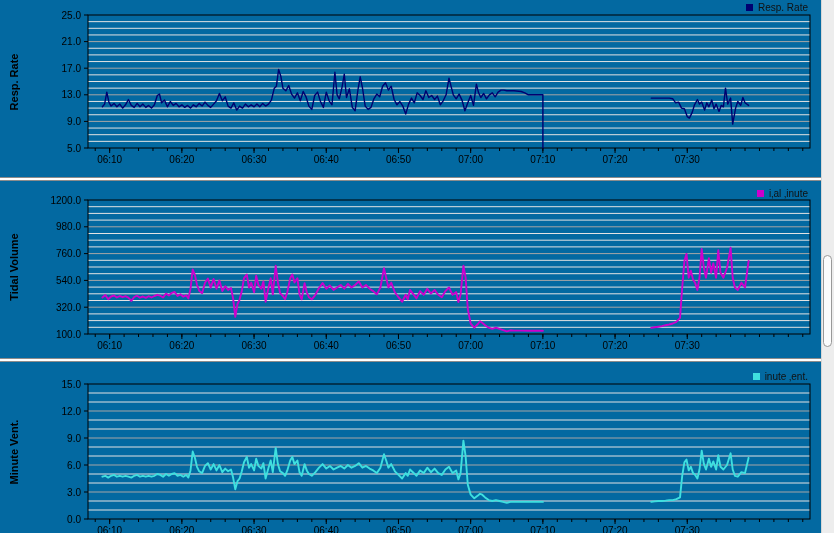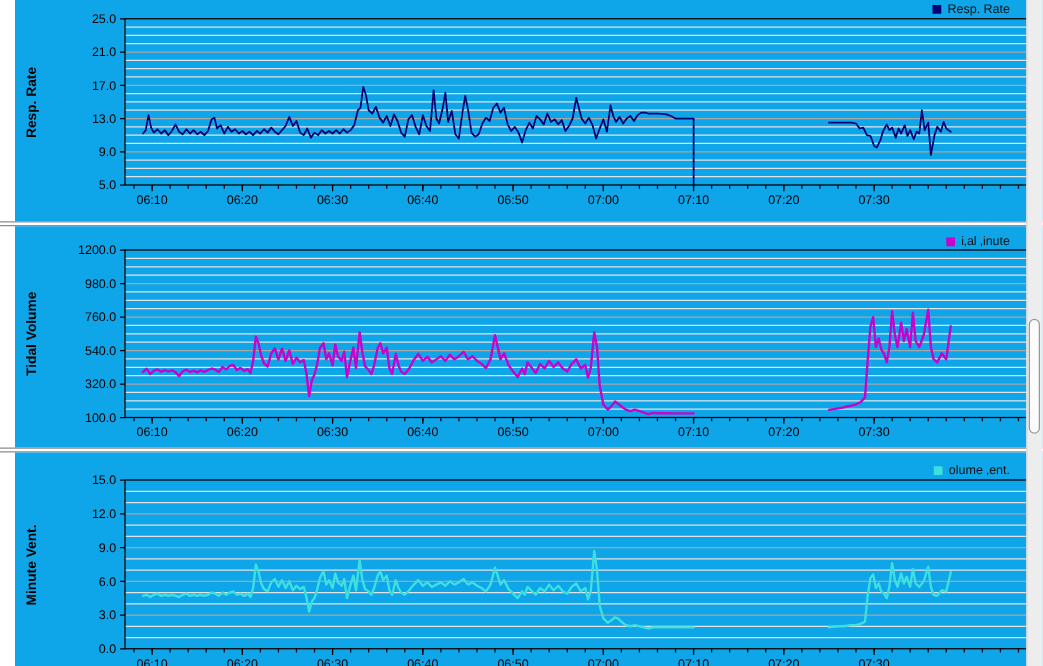--- a/index.html
+++ b/index.html
@@ -1,21 +1,21 @@
 <!DOCTYPE html>
 <html><head>
 <meta charset="utf-8">
 <style>
   html,body{margin:0;padding:0;}
   body{
     width:834px;height:533px;overflow:hidden;background:#ffffff;
     font-family:"Liberation Sans", sans-serif;
     position:relative;
   }
-  .panel{position:relative;overflow:hidden;background:#0ea5e9;margin-left:12px;}
+  .panel{position:relative;overflow:hidden;background:#0369a1;}
   .divider{height:2px;border-top:1px solid #8c8c8c;border-bottom:1px solid #8c8c8c;background:#fff;}
   .legend{
     position:absolute;right:26px;display:flex;align-items:center;gap:5px;
     font-size:10px;color:#111;z-index:2;white-space:nowrap;
   }
   .legend-swatch{width:7px;height:7px;display:inline-block;}
   .ytitle{
     position:absolute;left:14px;transform:translate(-50%,-50%) rotate(-90deg);
     font-size:11px;font-weight:bold;color:#000;white-space:nowrap;z-index:2;
   }
@@ -256,21 +256,21 @@
       <polyline points="102.4,116.5 105.3,114.0 108.2,118.3 111.1,115.5 114.0,114.5 116.9,116.5 119.8,115.0 122.7,116.2 125.5,115.2 128.4,116.7 131.3,119.9 134.2,116.0 137.1,114.7 140.0,116.7 142.9,115.5 145.8,116.9 148.6,115.2 151.5,116.5 154.4,115.0 157.3,113.8 160.2,114.7 163.1,116.5 166.0,112.6 168.9,114.5 171.8,111.8 174.6,110.9 177.5,115.0 180.4,113.3 183.3,115.7 186.2,114.3 188.4,117.4 190.5,107.9 192.7,88.4 194.9,93.9 197.0,103.7 199.2,109.8 202.1,112.2 205.0,101.8 207.9,97.6 210.7,106.7 213.6,97.9 216.5,107.7 219.4,99.4 222.3,110.1 225.2,105.2 228.1,108.9 231.0,107.0 233.1,117.4 235.3,135.9 237.5,123.2 239.6,118.6 241.8,110.1 244.0,97.2 246.8,93.6 249.0,106.5 251.2,101.6 254.1,111.3 256.2,94.8 258.4,104.0 261.3,107.7 263.4,100.4 265.6,120.7 268.5,106.5 270.7,97.2 272.8,113.4 275.7,84.8 277.9,101.2 280.1,112.2 282.9,115.0 285.1,118.3 287.3,111.3 290.2,97.2 292.3,93.6 294.5,101.6 297.4,97.2 299.5,113.4 301.7,118.3 304.6,102.1 306.8,111.3 308.9,116.2 311.8,118.3 315.4,113.8 319.0,107.0 322.6,102.1 326.3,107.7 329.9,104.5 333.5,108.9 337.1,106.5 340.7,104.0 344.3,107.7 347.9,102.8 351.5,106.5 355.1,104.0 358.8,100.4 362.4,106.5 366.0,104.0 369.6,107.7 373.2,110.1 376.8,113.4 380.4,106.5 384.0,87.2 386.2,96.7 388.4,106.5 391.2,101.6 394.9,111.3 398.5,116.2 402.1,120.7 405.7,113.8 407.8,118.3 410.0,108.9 412.9,112.6 416.5,117.4 420.1,110.1 423.7,113.8 427.3,107.7 430.9,112.6 434.6,108.9 438.2,113.8 441.8,116.2 445.4,110.1 449.0,106.5 452.6,113.8 456.2,111.0 458.4,121.1 460.6,113.4 463.4,84.8 465.6,96.4 467.8,128.0 470.7,142.6 474.3,146.7 477.9,143.0 480.0,140.2 482.2,141.8 485.1,144.2 488.7,146.7 492.3,147.9 495.9,146.7 499.5,147.9 503.1,149.1 506.8,150.3 510.4,149.3 514.0,149.6 521.2,149.6 528.4,149.7 535.6,149.7 542.9,149.7" fill="none" stroke="#CC00CC" stroke-width="1.9" stroke-linejoin="round" stroke-linecap="round"></polyline>
       <polyline points="651.2,146.9 654.8,146.3 658.4,145.7 662.0,145.1 665.6,144.2 669.2,143.5 672.8,142.5 676.4,140.8 680.0,136.9 682.2,106.7 684.4,79.9 686.5,72.8 688.7,96.7 690.9,89.7 693.0,98.4 695.2,102.1 697.4,108.9 699.5,96.7 701.7,68.0 703.9,87.0 706.0,96.7 708.9,77.2 711.1,91.8 713.3,82.1 716.1,96.7 718.3,69.2 720.5,91.8 723.4,96.7 727.0,87.0 730.6,66.8 732.7,96.7 734.9,106.5 737.8,108.9 741.4,101.6 745.0,106.5 748.6,79.9" fill="none" stroke="#CC00CC" stroke-width="1.9" stroke-linejoin="round" stroke-linecap="round"></polyline>
     </svg>
 </div>
 
 <div class="divider"></div>
 
 <div class="panel" style="height:171px">
   <div class="legend" style="top:9px">
     <span class="legend-swatch" style="background: rgb(63, 223, 223);"></span>
-    <span class="legend-label">olume ‚ent.</span>
+    <span class="legend-label">inute ‚ent.</span>
   </div>
   <div class="ytitle" style="top: 89.5px;">Minute Vent.</div>
   <svg width="834" height="171" viewBox="0 0 834 171">
       <line x1="88" y1="148" x2="810" y2="148" stroke="#e3e3e3" stroke-width="1"></line>
       <line x1="88" y1="139" x2="810" y2="139" stroke="#e3e3e3" stroke-width="1"></line>
       <line x1="88" y1="121" x2="810" y2="121" stroke="#e3e3e3" stroke-width="1"></line>
       <line x1="88" y1="112" x2="810" y2="112" stroke="#e3e3e3" stroke-width="1"></line>
       <line x1="88" y1="94" x2="810" y2="94" stroke="#e3e3e3" stroke-width="1"></line>
       <line x1="88" y1="85" x2="810" y2="85" stroke="#e3e3e3" stroke-width="1"></line>
       <line x1="88" y1="67" x2="810" y2="67" stroke="#e3e3e3" stroke-width="1"></line>

